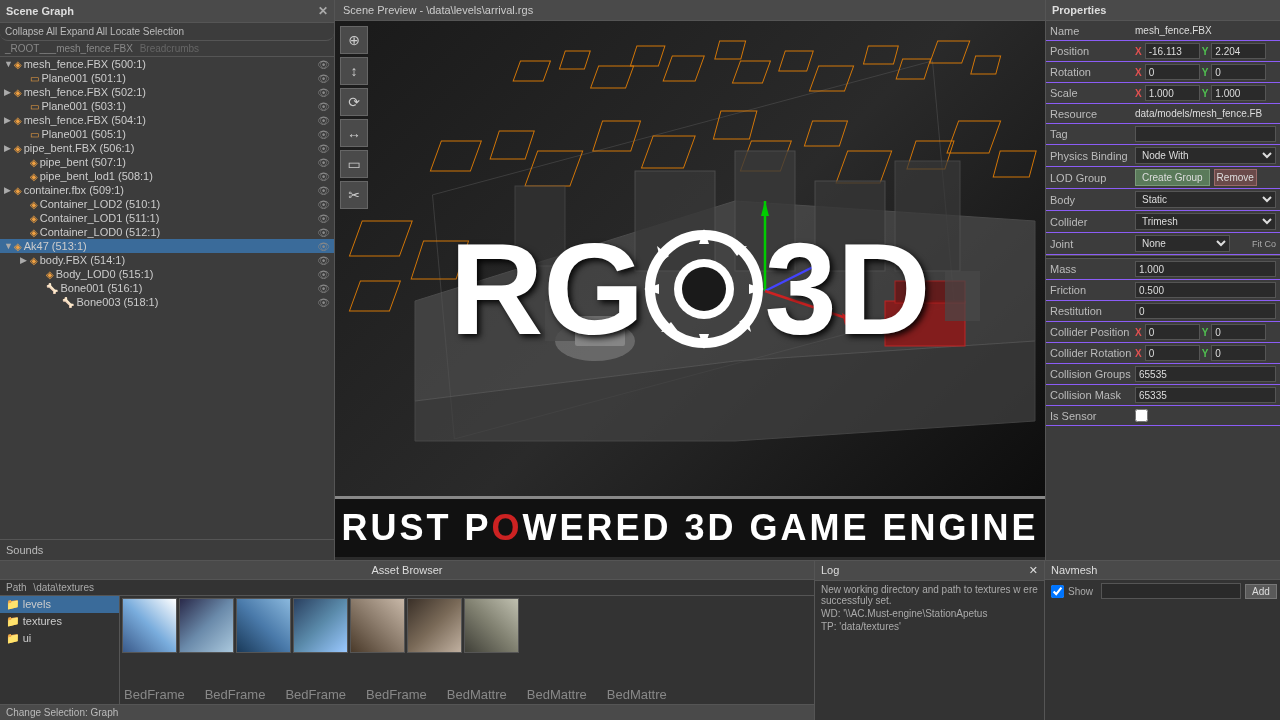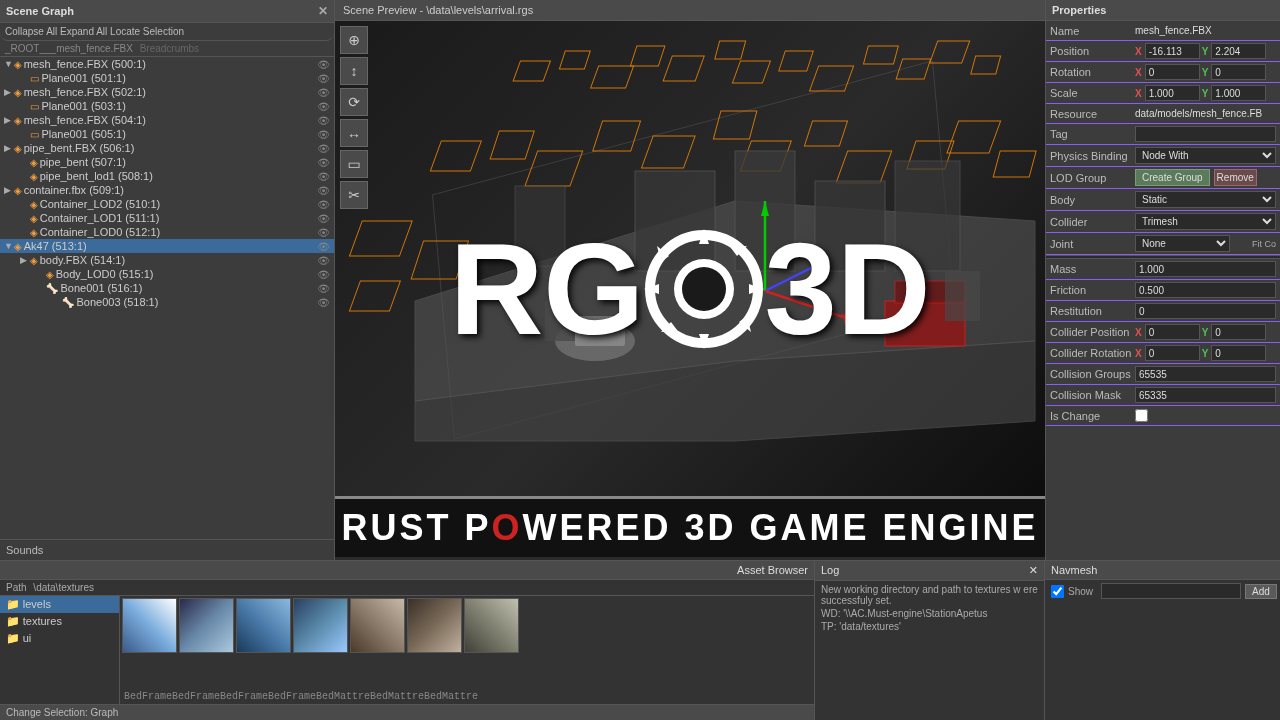--- a/index.html
+++ b/index.html
@@ -289,21 +289,21 @@
       border-right: 1px solid #555;
     }
 
     .asset-browser-header {
       background: #4a4a4a;
       padding: 3px 6px;
       font-size: 11px;
       color: #ddd;
       border-bottom: 1px solid #555;
       display: flex;
-      justify-content: flex-end;
+      justify-content: center;
     }
 
     .asset-path {
       padding: 2px 6px;
       font-size: 10px;
       color: #aaa;
       border-bottom: 1px solid #555;
     }
 
     .asset-folders {
@@ -418,25 +418,24 @@
       background: #4a4a4a;
       padding: 2px 6px;
       font-size: 10px;
       color: #bbb;
       border-top: 1px solid #555;
     }
 
     
     .asset-bottom-names {
       display: flex;
-      gap: 0;
+      gap: 20px;
       padding: 2px 4px;
-      font-size: 10px;
+      font-size: 13px;
       color: #888;
-      font-family: Liberation Mono, monospace;
     }
   </style>
 </head>
 <body>
 
 <div class="main-container">
   <div class="top-row">
 
     <div class="scene-graph">
       <div class="panel-header">
@@ -837,21 +836,21 @@
       </div>
 
       <div class="prop-row">
         <span class="prop-label">Collision Mask</span>
         <div class="prop-value">
           <input class="prop-input" style="width: 100%;" type="text" value="65335">
         </div>
       </div>
 
       <div class="prop-row">
-        <span class="prop-label">Is Change</span>
+        <span class="prop-label">Is Sensor</span>
         <div class="prop-value">
           <input type="checkbox" style="">
         </div>
       </div>
 
     </div>
   </div>
 
   <div class="bottom-row">
 

